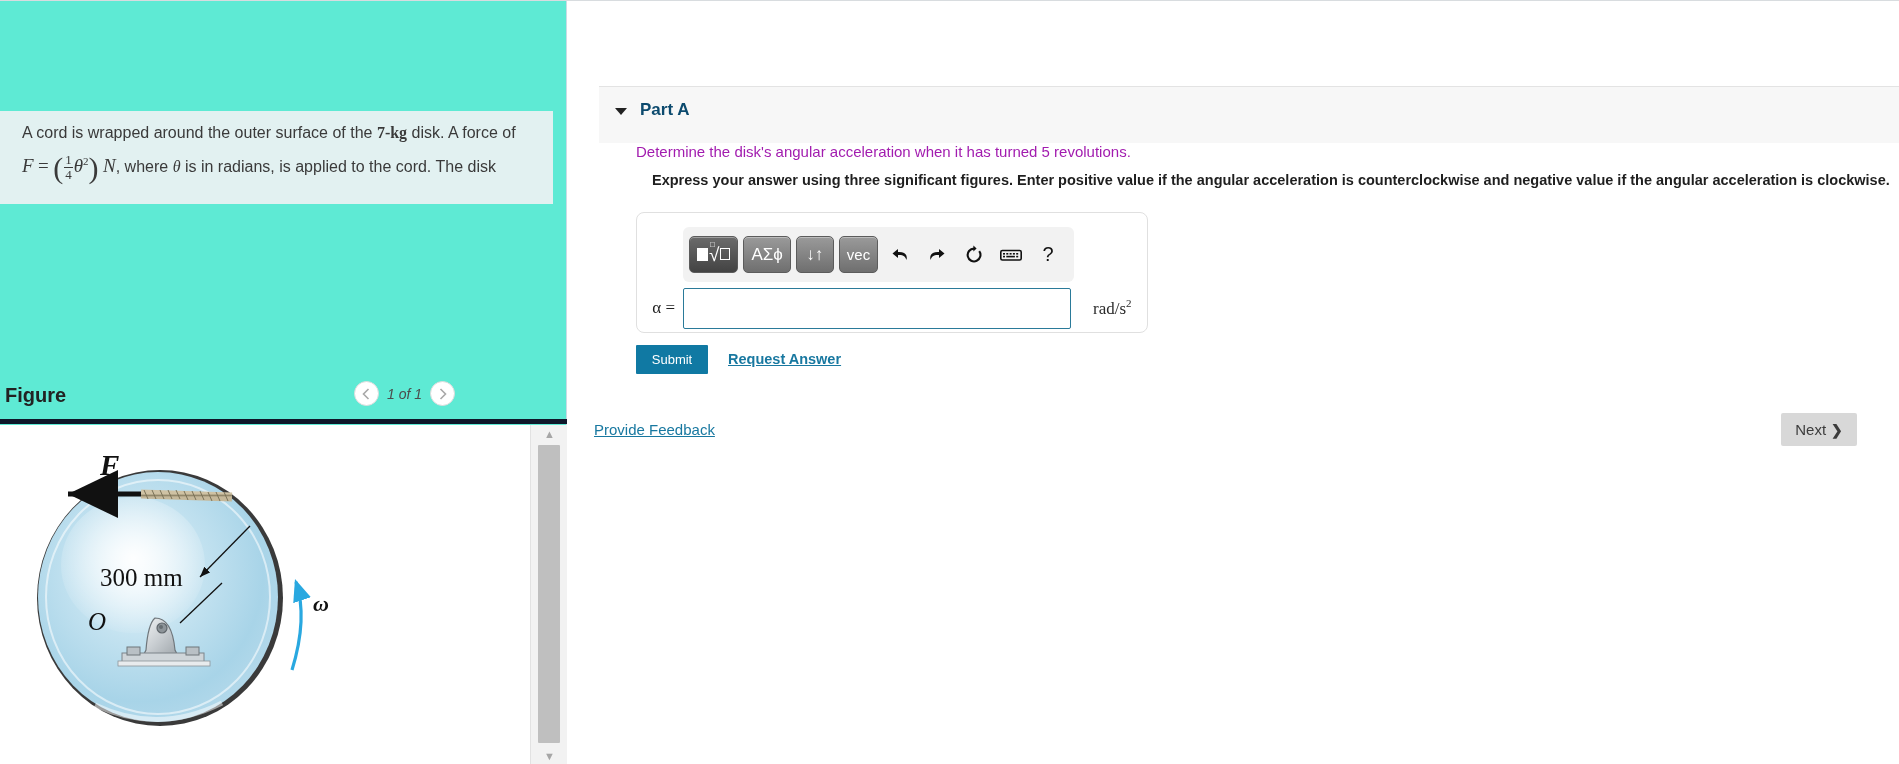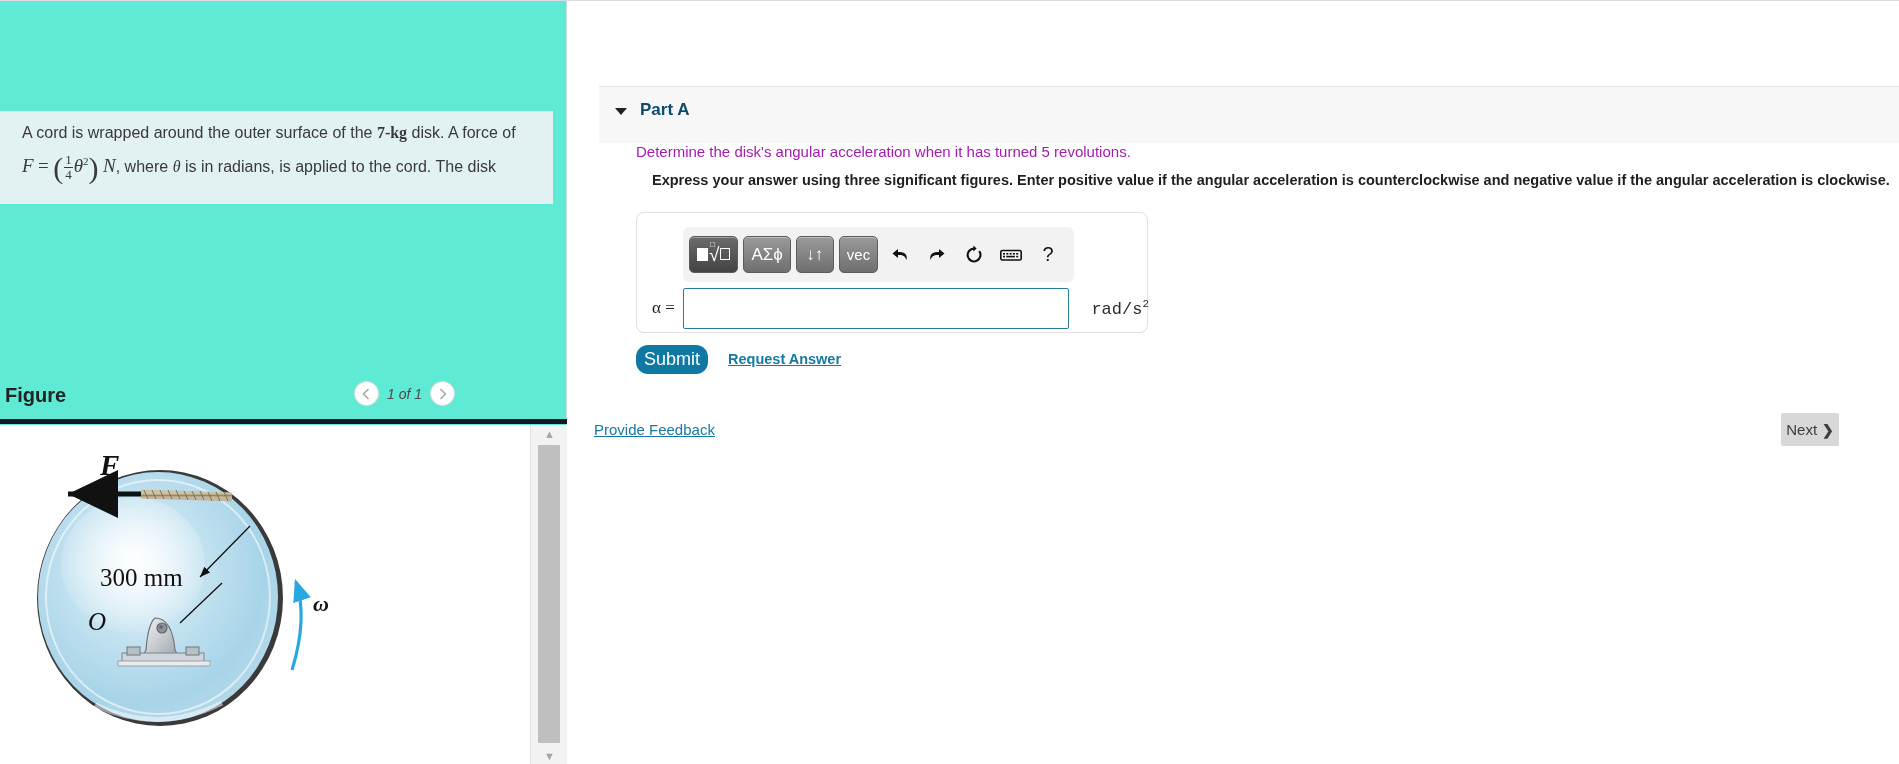--- a/index.html
+++ b/index.html
@@ -293,35 +293,35 @@
     border: 1px solid #2a7a99;
     border-radius: 2px;
     background: #fff;
     outline: none;
     font-size: 15px;
     padding: 0 8px;
     font-family: "Liberation Sans", sans-serif;
   }
   .units {
     margin-left: 22px;
-    font-family: Liberation Mono, monospace;
+    font-family: Liberation Serif, serif;
     font-size: 17px;
     color: #2b2b2b;
   }
   .units sup { font-size: 11px; }
 
   #submit-button {
     position: absolute;
     left: 68px; top: 344px;
     width: 72px; height: 29px;
     background: #1079a3;
     color: #fff;
     border: none;
-    border-radius: 12px;
-    font-size: 18px;
+    border-radius: 1px;
+    font-size: 13px;
     cursor: pointer;
     font-family: "Liberation Sans", sans-serif;
   }
   #request-answer {
     position: absolute;
     left: 160px; top: 350px;
     font-size: 14.5px;
     font-weight: bold;
     color: #1878a0;
     text-decoration: underline;
@@ -332,21 +332,21 @@
     position: absolute;
     left: 26px; top: 420px;
     font-size: 15px;
     color: #1878a0;
     text-decoration: underline;
     cursor: pointer;
   }
   #next-button {
     position: absolute;
     left: 1213px; top: 412px;
-    width: 58px; height: 33px;
+    width: 76px; height: 33px;
     background: #d8d8d8;
     border: none;
     border-radius: 2px;
     color: #3c3c3c;
     font-size: 15px;
     cursor: pointer;
     display: flex; align-items: center; justify-content: center;
     gap: 5px;
     font-family: "Liberation Sans", sans-serif;
   }

